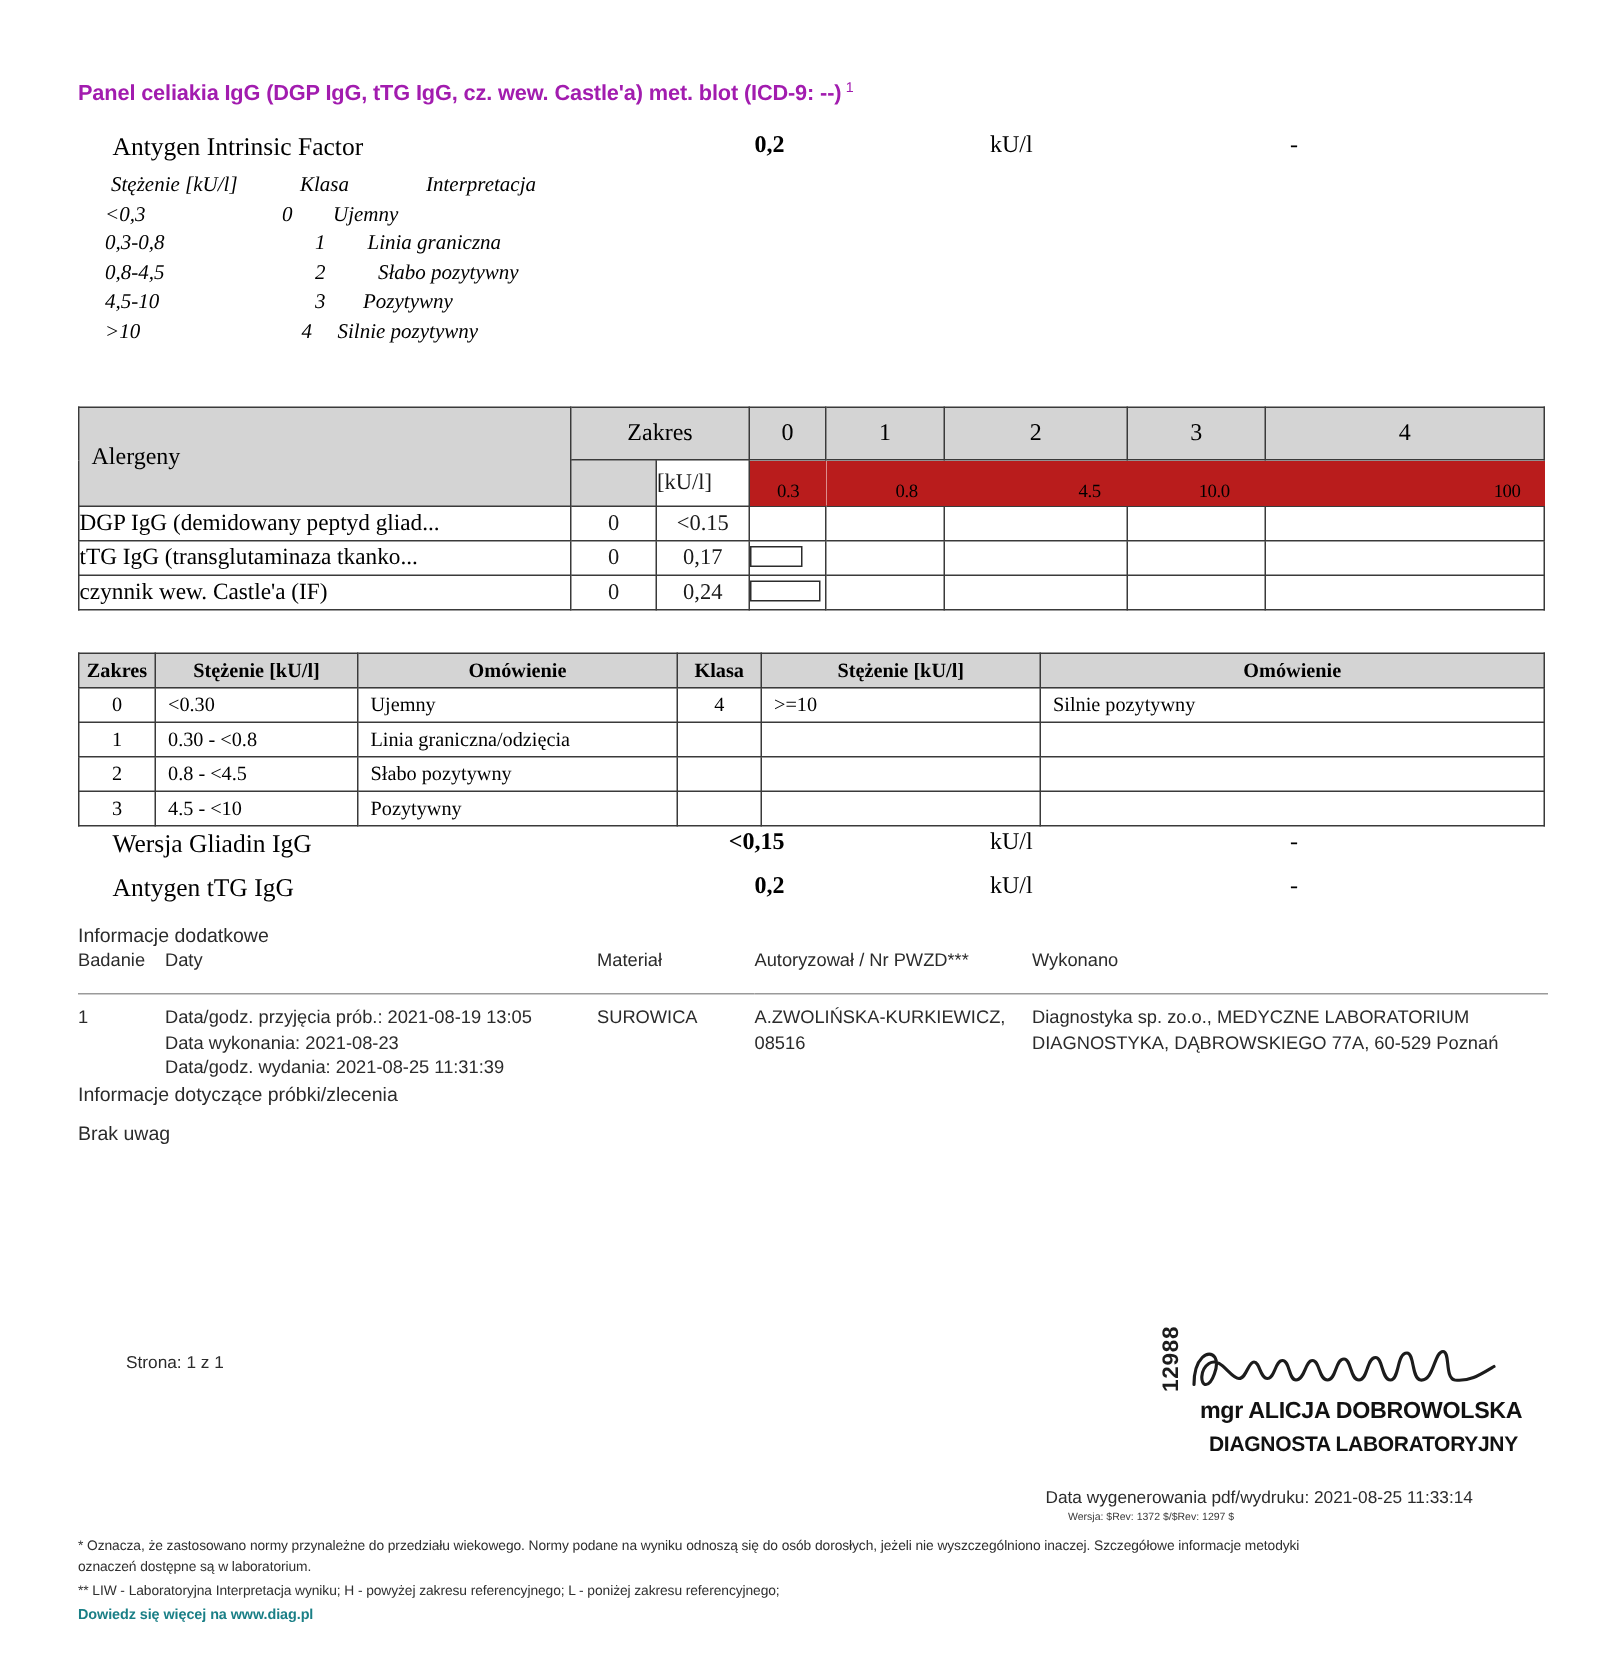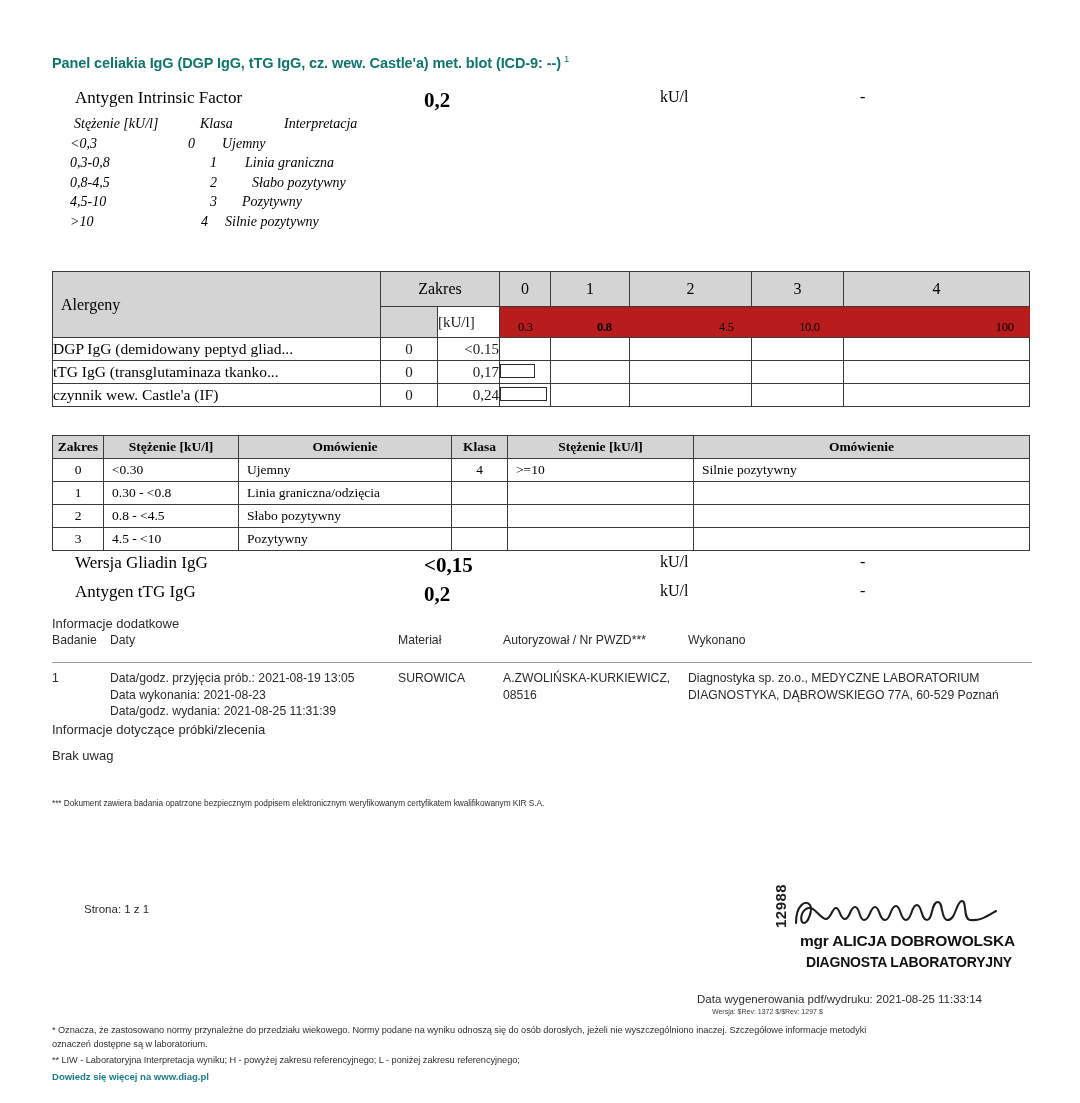--- a/index.html
+++ b/index.html
@@ -23,21 +23,21 @@
 
   
   .doc-title {
     position: absolute;
     left: 52px;
     top: 53px;
     font-family: "Liberation Sans", sans-serif;
     font-weight: bold;
     font-size: 14.5px;
     letter-spacing: -0.1px;
-    color: #0f766e;
+    color: #a21caf;
     white-space: nowrap;
   }
   .doc-title .sup {
     font-size: 9.5px;
     vertical-align: super;
     font-weight: normal;
     margin-left: 3px;
   }
 
   
@@ -51,25 +51,25 @@
   .antigen-name {
     position: absolute;
     left: 75px;
     top: 0;
     font-size: 17px;
     color: #000;
     white-space: nowrap;
   }
   .antigen-value {
     position: absolute;
-    left: 424px;
+    left: 408px;
     top: 0;
     width: 115px;
-    text-align: left;
-    font-size: 21px;
+    text-align: right;
+    font-size: 16px;
     font-weight: bold;
     color: #000;
   }
   .antigen-unit {
     position: absolute;
     left: 660px;
     top: 0;
     font-size: 16px;
     color: #000;
   }
@@ -151,21 +151,21 @@
   .alg-name-cell {
     font-size: 15.5px;
     height: 22px;
     padding-left: 6px;
     text-align: left;
     white-space: nowrap;
     overflow: hidden;
     color: #000;
   }
   .alg-class-cell { text-align: center; font-size: 15px; }
-  .alg-conc-cell { text-align: right; font-size: 15px; padding-left: 5px; }
+  .alg-conc-cell { text-align: center; font-size: 15px; padding-left: 5px; }
   .alg-bar-cell {
     position: relative;
     padding: 0;
   }
   .alg-bar {
     position: absolute;
     left: 0;
     top: 3px;
     height: 14px;
     background: #ffffff;
@@ -392,21 +392,21 @@
       <td class="alg-hdr-cell center">3</td>
       <td class="alg-hdr-cell center">4</td>
     </tr>
     <tr>
       <td class="alg-sub-blank"></td>
       <td class="alg-unit-cell">[kU/l]</td>
       <td class="alg-scale-cell">
         <span class="alg-scale-num" style="right:3px;">0.3</span>
       </td>
       <td class="alg-scale-cell">
-        <span class="alg-scale-num" style="right:3px;font-weight:bold;">0.8</span>
+        <span class="alg-scale-num" style="right:3px;">0.8</span>
       </td>
       <td class="alg-scale-cell">
         <span class="alg-scale-num" style="right:3px;">4.5</span>
       </td>
       <td class="alg-scale-cell">
         <span class="alg-scale-num" style="right:3px;">10.0</span>
       </td>
       <td class="alg-scale-cell">
         <span class="alg-scale-num" style="right:-2px;">100</span>
       </td>
@@ -555,21 +555,20 @@
         <div>Diagnostyka sp. zo.o., MEDYCZNE LABORATORIUM</div>
         <div>DIAGNOSTYKA, DĄBROWSKIEGO 77A, 60-529 Poznań</div>
       </td>
     </tr>
   </tbody>
     </table>
 
   <div class="sec-title" style="left:52px; top:722px;">Informacje dotyczące próbki/zlecenia</div>
   <div class="sec-title" style="left:52px; top:748px;">Brak uwag</div>
 
-  <div class="tiny-note" style="top:798px;">*** Dokument zawiera badania opatrzone bezpiecznym podpisem elektronicznym weryfikowanym certyfikatem kwalifikowanym KIR S.A.</div>
 
   <div class="page-num">Strona: 1 z 1</div>
 
   <div class="stamp">
     <svg class="stamp-scribble" viewBox="0 0 230 40">
       <path d="M6,30 C6,12 16,6 20,12 C23,17 18,30 14,30 C10,30 10,20 16,16 C24,11 30,26 36,26 C41,26 42,15 46,15 C50,15 50,26 55,26 C60,26 60,14 65,14 C70,14 69,27 74,27 C80,27 80,14 85,14 C90,14 89,27 95,27 C101,27 100,13 106,13 C111,13 110,27 116,27 C122,27 121,12 127,12 C132,12 131,27 137,27 C143,27 141,9 148,9 C153,9 151,26 157,27 C166,28 166,8 172,8 C177,8 173,26 180,27 C190,28 196,24 206,18" fill="none" stroke="#1c1c1c" stroke-width="2.1" stroke-linecap="round"></path>
     </svg>
     <div class="stamp-id">12988</div>
     <div class="stamp-name">mgr ALICJA DOBROWOLSKA</div>
     <div class="stamp-role">DIAGNOSTA LABORATORYJNY</div>

